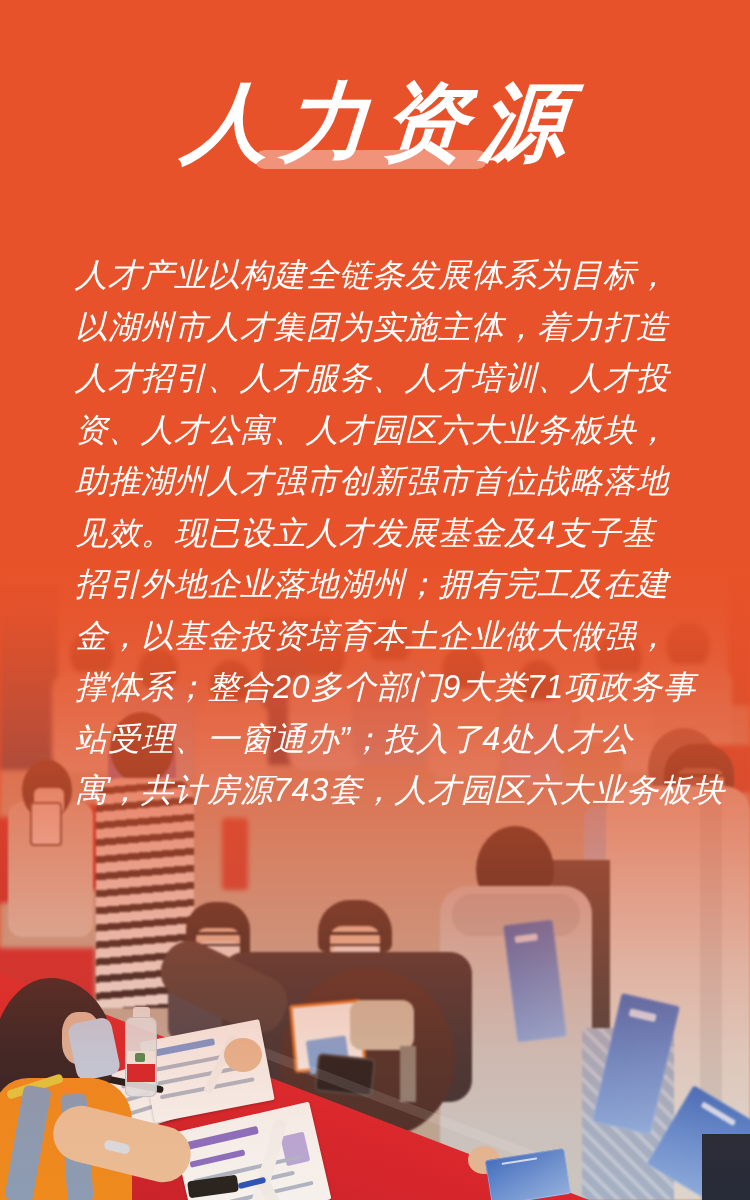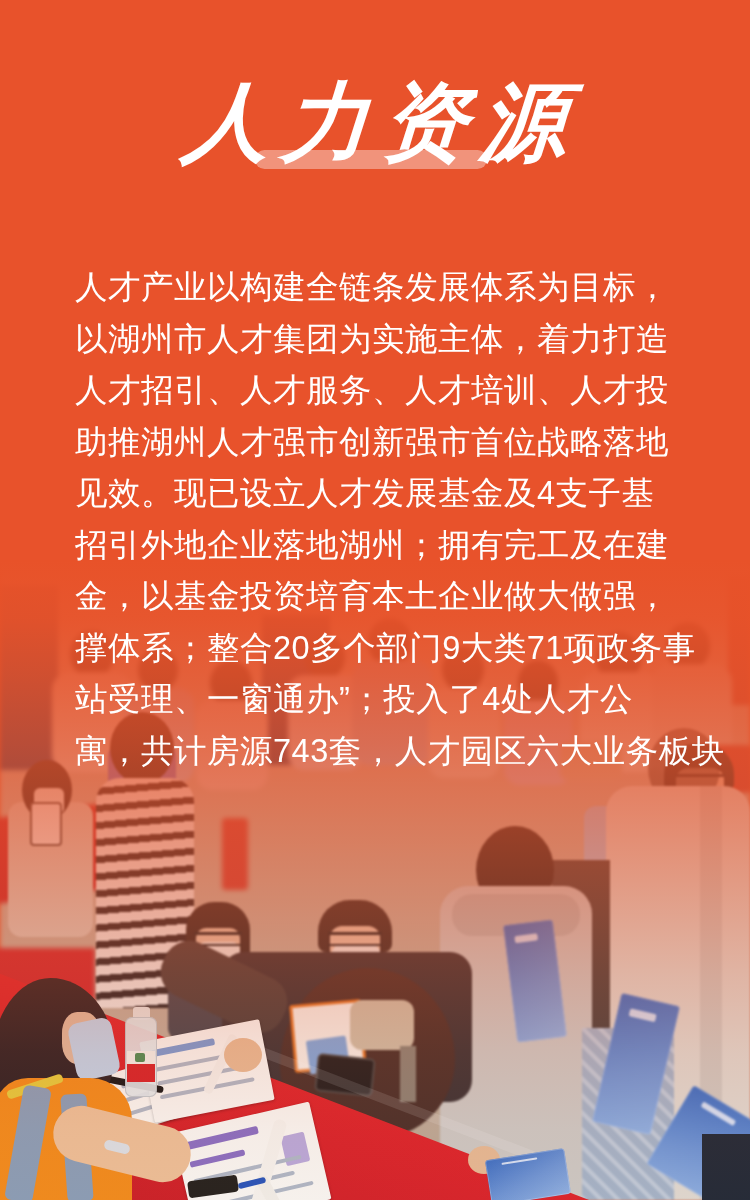--- a/index.html
+++ b/index.html
@@ -15,21 +15,21 @@
     background:rgba(255,255,255,0.38);z-index:28;
   }
   .title{
     left:0;top:76px;width:750px;text-align:center;z-index:30;
     color:#FFFFFF;font-size:86px;line-height:92px;font-weight:bold;
     font-style:italic;letter-spacing:13px;text-indent:13px;
     font-family:"DejaVu Serif",serif;
     transform:skewX(-4deg);
   }
   
-  .body-text{left:75px;top:262px;width:620px;z-index:30;}
+  .body-text{left:75px;top:250px;width:620px;z-index:30;font-style:italic;}
   .body-text .line{
     white-space:nowrap;color:#FFFFFF;font-size:32.5px;line-height:51.5px;
     letter-spacing:0.5px;font-weight:400;
   }
   
   .photo{left:0;top:560px;width:750px;height:640px;overflow:hidden;z-index:1;}
   .layer{position:absolute;inset:0;}
   .back{filter:blur(2.5px);}
   .mid{filter:blur(1.2px);}
   .fore{filter:blur(0.5px);}
@@ -216,20 +216,21 @@
     <div class="overlay"></div>
   </div>
 
   <div class="a title-pill"></div>
   <div class="a title">人力资源</div>
 
   <div class="a body-text">
     <div class="line">人才产业以构建全链条发展体系为目标，</div>
     <div class="line">以湖州市人才集团为实施主体，着力打造</div>
     <div class="line">人才招引、人才服务、人才培训、人才投</div>
+    <div class="line">资、人才公寓、人才园区六大业务板块，</div>
     <div class="line">助推湖州人才强市创新强市首位战略落地</div>
     <div class="line">见效。现已设立人才发展基金及4支子基</div>
     <div class="line">招引外地企业落地湖州；拥有完工及在建</div>
     <div class="line">金，以基金投资培育本土企业做大做强，</div>
     <div class="line">撑体系；整合20多个部门9大类71项政务事</div>
     <div class="line">站受理、一窗通办”；投入了4处人才公</div>
     <div class="line">寓，共计房源743套，人才园区六大业务板块</div>
   </div>
 
 </div>

